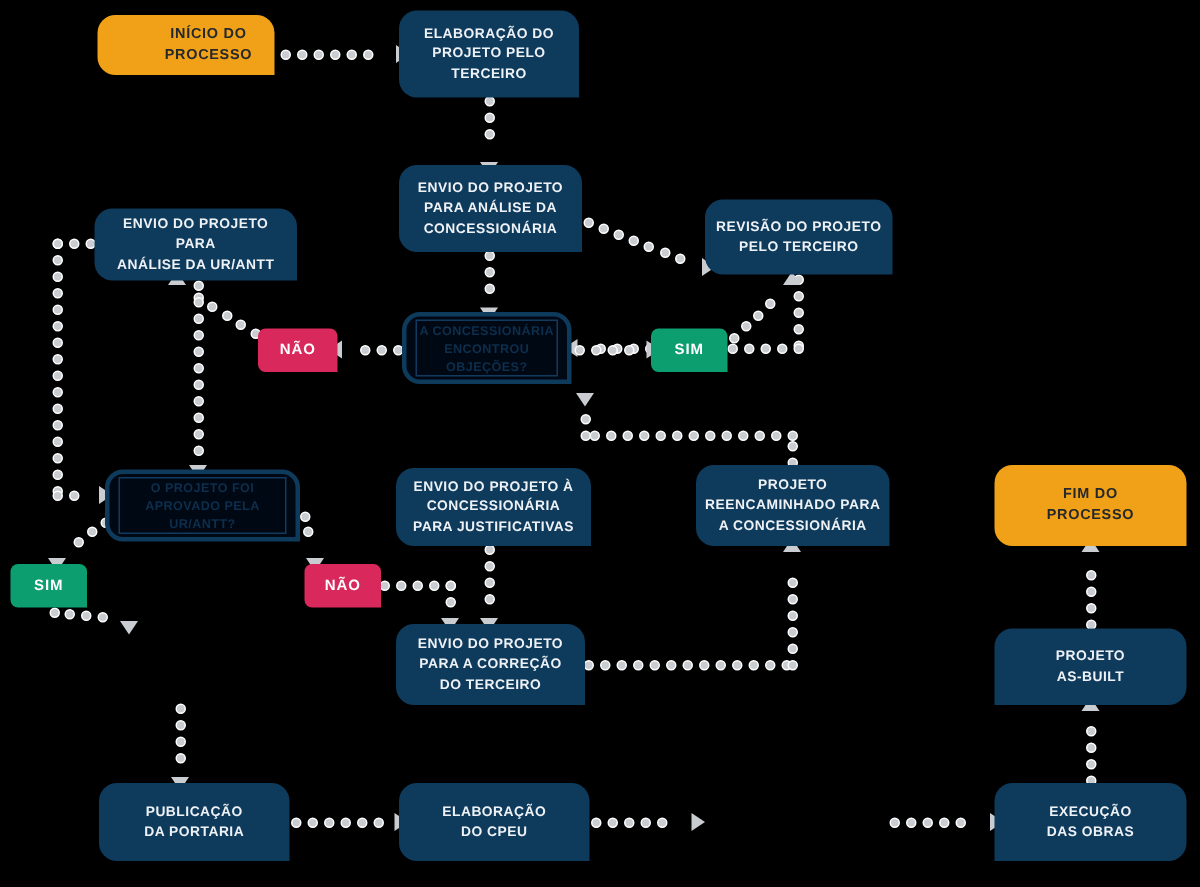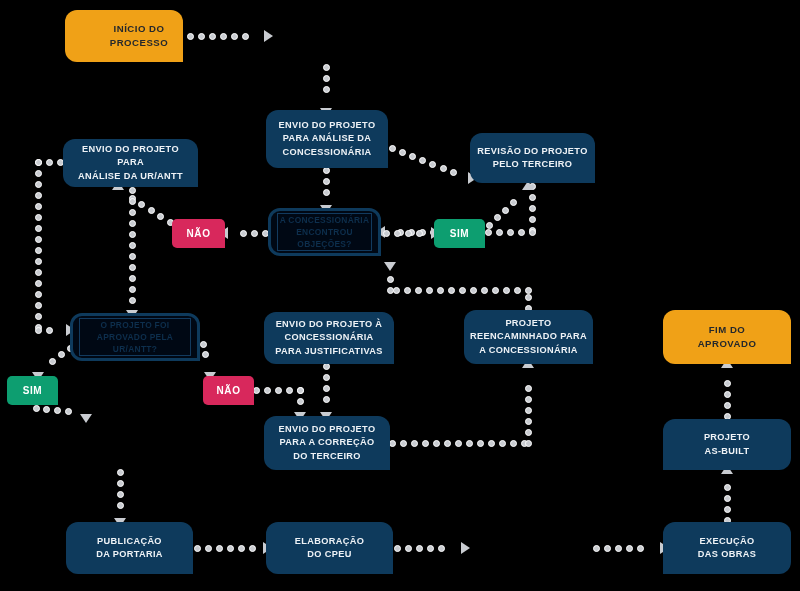--- a/index.html
+++ b/index.html
@@ -80,25 +80,30 @@
   .head.r{border-top:6px solid transparent;border-bottom:6px solid transparent;border-left:9px solid #c9ccd1;}
   .head.l{border-top:6px solid transparent;border-bottom:6px solid transparent;border-right:9px solid #c9ccd1;}
   .head.d{border-left:6px solid transparent;border-right:6px solid transparent;border-top:9px solid #c9ccd1;}
   .head.u{border-left:6px solid transparent;border-right:6px solid transparent;border-bottom:9px solid #c9ccd1;}
 </style>
 </head>
 <body>
 
 <div id="canvas">
 
-  <div class="node start" style="left:65px;top:10px;width:118px;height:52px;padding-left:36px;">
+  <div class="node start" style="left:65px;top:10px;width:118px;height:40px;padding-left:36px;">
     <span class="lbl">INÍCIO DO
 PROCESSO</span>
   </div>
 
+  <div class="node" style="left:266px;top:7px;width:120px;height:58px;">
+    <span class="lbl">ELABORAÇÃO DO
+PROJETO PELO
+TERCEIRO</span>
+  </div>
 
   <div class="node" style="left:266px;top:110px;width:122px;height:58px;">
     <span class="lbl">ENVIO DO PROJETO
 PARA ANÁLISE DA
 CONCESSIONÁRIA</span>
   </div>
 
   <div class="node" style="left:470px;top:133px;width:125px;height:50px;">
     <span class="lbl">REVISÃO DO PROJETO
 PELO TERCEIRO</span>
@@ -132,21 +137,21 @@
   </div>
 
   <div class="node" style="left:464px;top:310px;width:129px;height:54px;">
     <span class="lbl">PROJETO
 REENCAMINHADO PARA
 A CONCESSIONÁRIA</span>
   </div>
 
   <div class="node end" style="left:663px;top:310px;width:128px;height:54px;">
     <span class="lbl">FIM DO
-APROVADO</span>
+PROCESSO</span>
   </div>
 
 
   <div class="node" style="left:264px;top:416px;width:126px;height:54px;">
     <span class="lbl">ENVIO DO PROJETO
 PARA A CORREÇÃO
 DO TERCEIRO</span>
   </div>
 
   <div class="node flip" style="left:663px;top:419px;width:128px;height:51px;">

